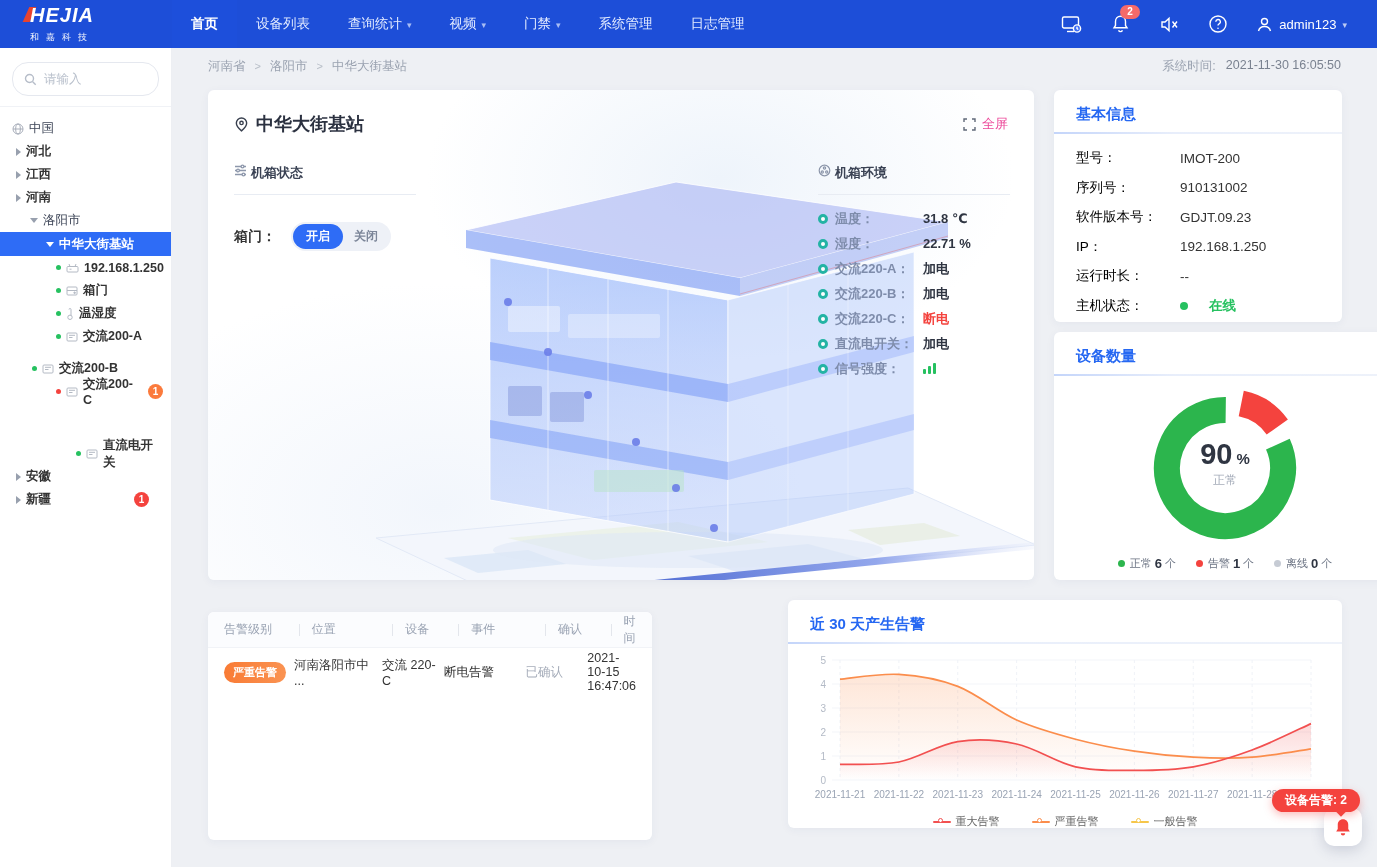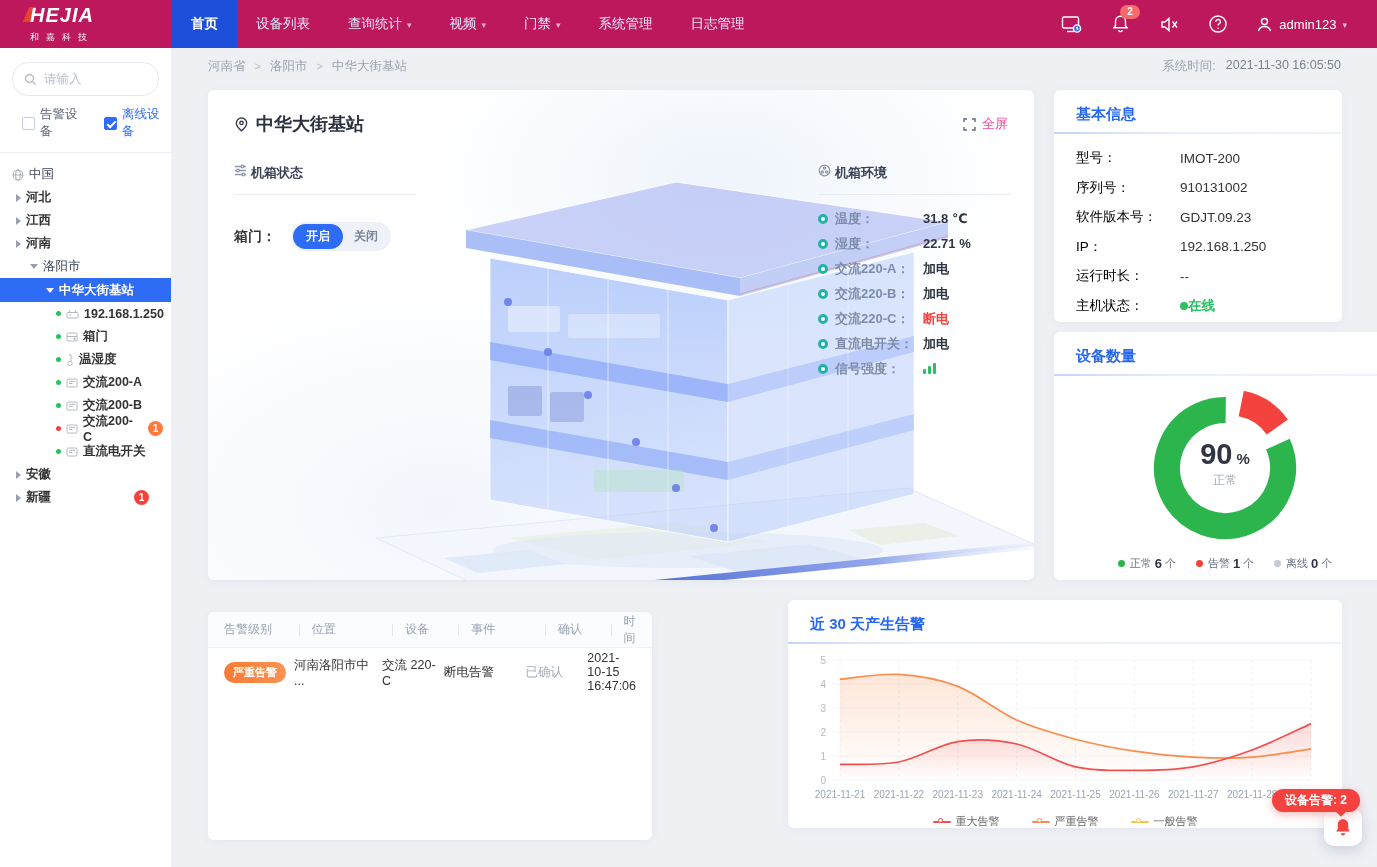--- a/index.html
+++ b/index.html
@@ -1,20 +1,20 @@
 <!DOCTYPE html>
 <html><head>
 <meta charset="utf-8">
 <style>
 *{margin:0;padding:0;box-sizing:border-box}
 html,body{width:1377px;height:867px;overflow:hidden}
 body{font-family:"Liberation Sans","DejaVu Sans",sans-serif;background:#eef0f4;position:relative;color:#333}
 
 
-.navbar{position:absolute;top:0;left:0;right:0;height:48px;background:#be185d;display:flex;align-items:center;color:#fff;z-index:30}
+.navbar{position:absolute;top:0;left:0;right:0;height:48px;background:#1d4ed8;display:flex;align-items:center;color:#fff;z-index:30}
 .logo{width:172px;padding-left:30px;flex:none}
 .logo-title{font-style:italic;font-weight:bold;font-size:20px;letter-spacing:1px;position:relative;line-height:20px}
 .logo-mark{position:absolute;left:-4px;top:2px;width:7px;height:15px;background:#e8432e;transform:skewX(-24deg)}
 .logo-title span{position:relative}
 .logo-sub{font-size:9px;letter-spacing:7px;margin-top:6px;opacity:.95}
 .nav-menu{display:flex;height:100%}
 .nav-item{padding:0 19px;display:flex;align-items:center;font-size:13.5px;color:#e3ebff;cursor:pointer;gap:5px}
 .nav-item.active{background:#1d4fdb;color:#fff;font-weight:bold}
 .nav-caret{font-size:9px;opacity:.7;margin-top:2px}
 .nav-right{margin-left:auto;display:flex;align-items:center;gap:27px;padding-right:30px}
@@ -88,21 +88,21 @@
 
 
 .card-head{padding:15px 22px 10px;font-size:15px;font-weight:bold;color:#2668f2;position:relative}
 .card-head::after{content:"";position:absolute;left:0;right:0;bottom:0;height:2px;background:linear-gradient(90deg,#c4d5fa,#e8eefb 120px,#eef2fa)}
 
 
 .info-rows{padding:15px 22px 0}
 .info-row{display:flex;margin-bottom:11.5px;font-size:13.5px;align-items:center}
 .info-label{color:#000000;width:104px;flex:none}
 .info-val{color:#333}
-.info-val.online{color:#26c160;display:flex;align-items:center;gap:0;font-weight:bold}
+.info-val.online{color:#26c160;display:flex;align-items:center;gap:21px;font-weight:bold}
 .online-dot{width:8px;height:8px;background:#26c160;border-radius:50%}
 
 
 .donut-wrap{position:relative;width:184px;height:168px;margin:6px auto 0}
 .donut-center{position:absolute;inset:0;display:flex;flex-direction:column;align-items:center;justify-content:center;pointer-events:none;padding-bottom:6px}
 .pct-row{display:flex;align-items:baseline}
 .pct{font-size:29px;font-weight:bold;color:#2f3542}
 .pct-unit{font-size:15px;font-weight:bold;color:#2f3542;margin-left:4px}
 .pct-label{font-size:12px;color:#a6adba;margin-top:1px}
 .count-legend{display:flex;justify-content:center;gap:20px;margin-top:6px;font-size:11px;color:#6b7383;align-items:center}
@@ -207,30 +207,20 @@
 </div>
 
 <div class="sidebar">
   <div class="search-box">
     <svg width="13" height="13" viewBox="0 0 13 13" fill="none" stroke="#b6bdc9" stroke-width="1.4">
         <circle cx="5.5" cy="5.5" r="4"></circle>
         <path d="M8.7 8.7l3 3"></path>
       </svg>
     <input placeholder="请输入" style="">
   </div>
-  <div class="filters">
-      <span class="filter">
-        <span class="cb"></span>
-        <span>告警设备</span>
-      </span>
-      <span class="filter checked">
-        <span class="cb"></span>
-        <span>离线设备</span>
-      </span>
-    </div>
   <div class="sb-divider"></div>
   <div class="tree">
       <div class="tree-row" style="padding-left: 12px;">
         <span class="t-icon">
           <svg width="12" height="12" viewBox="0 0 12 12" fill="none" stroke="#8a92a2">
             <circle cx="6" cy="6" r="5"></circle>
             <ellipse cx="6" cy="6" rx="2.3" ry="5"></ellipse>
             <path d="M1 6h10"></path>
           </svg>
         </span>
@@ -290,42 +280,42 @@
       <div class="tree-row bold" style="padding-left: 56px;">
         <span class="st-dot" style="background: rgb(38, 193, 96);"></span>
         <span class="t-icon">
           <svg width="12" height="10" viewBox="0 0 12 10" fill="none" stroke="#9aa2b0">
             <rect x="1" y="1" width="10" height="8" rx="1"></rect>
             <path d="M3 3.3h6M3 5.5h3.5"></path>
           </svg>
         </span>
         <span>交流200-A</span>
       </div>
-      <div class="tree-row bold" style="padding-left: 56px;">
+      <div class="tree-row bold" style="padding-left: 32px; margin-top: 9px;">
         <span class="st-dot" style="background: rgb(38, 193, 96);"></span>
         <span class="t-icon">
           <svg width="12" height="10" viewBox="0 0 12 10" fill="none" stroke="#9aa2b0">
             <rect x="1" y="1" width="10" height="8" rx="1"></rect>
             <path d="M3 3.3h6M3 5.5h3.5"></path>
           </svg>
         </span>
         <span>交流200-B</span>
       </div>
       <div class="tree-row bold" style="padding-left: 56px;">
         <span class="st-dot" style="background: rgb(244, 67, 62);"></span>
         <span class="t-icon">
           <svg width="12" height="10" viewBox="0 0 12 10" fill="none" stroke="#9aa2b0">
             <rect x="1" y="1" width="10" height="8" rx="1"></rect>
             <path d="M3 3.3h6M3 5.5h3.5"></path>
           </svg>
         </span>
         <span>交流200-C</span>
         <span class="tree-badge" style="background: rgb(251, 122, 60); margin-left: 2px;">1</span>
       </div>
-      <div class="tree-row bold" style="padding-left: 56px;">
+      <div class="tree-row bold" style="padding-left: 76px; margin-top: 39px;">
         <span class="st-dot" style="background: rgb(38, 193, 96);"></span>
         <span class="t-icon">
           <svg width="12" height="10" viewBox="0 0 12 10" fill="none" stroke="#9aa2b0">
             <rect x="1" y="1" width="10" height="8" rx="1"></rect>
             <path d="M3 3.3h6M3 5.5h3.5"></path>
           </svg>
         </span>
         <span>直流电开关</span>
       </div>
       <div class="tree-row bold" style="padding-left: 16px;">

